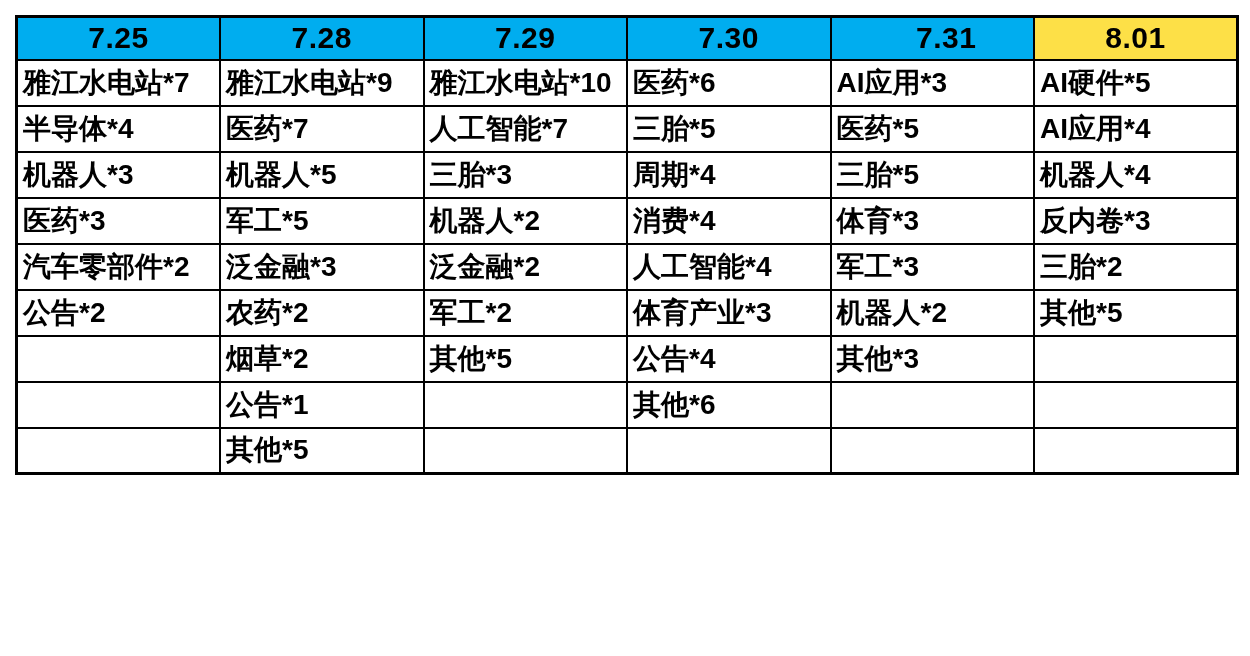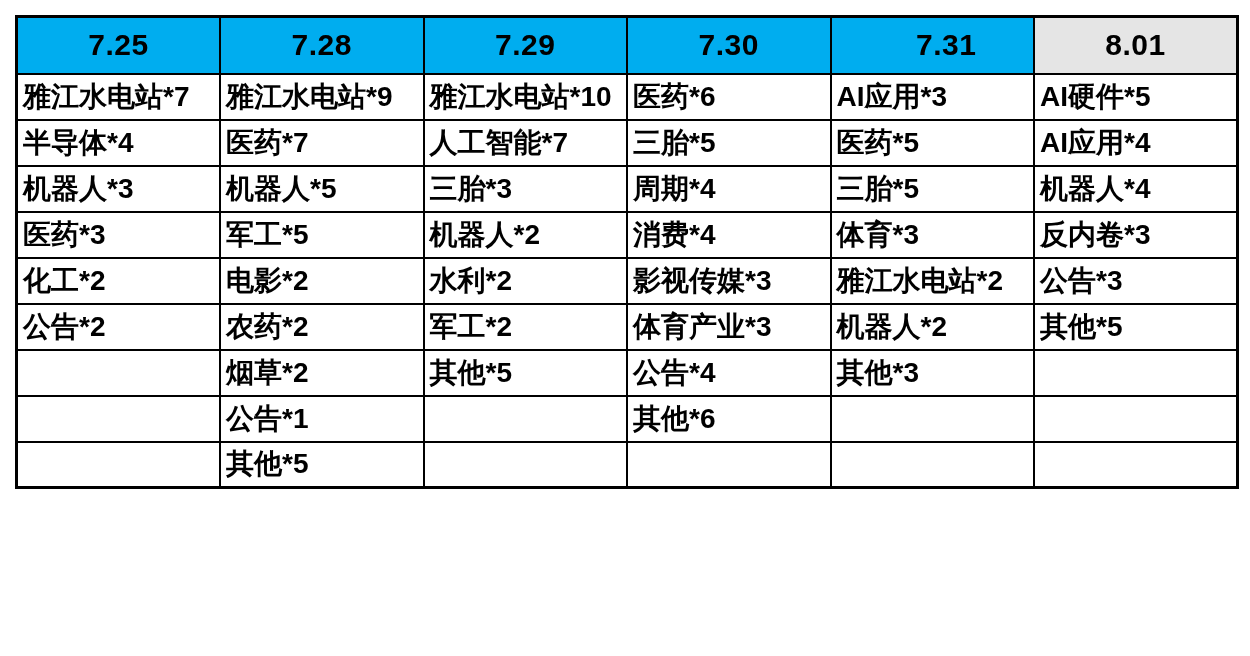--- a/index.html
+++ b/index.html
@@ -23,21 +23,21 @@
   }
   table.sector-table {
     border-collapse: collapse;
     table-layout: fixed;
     width: 1221px;
     border: 3px solid #000;
   }
   table.sector-table col { width: 203.5px; }
   table.sector-table th {
     border: 2px solid #000;
-    height: 57px;
+    height: 43px;
     font-size: 30px;
     font-weight: bold;
     text-align: center;
     vertical-align: middle;
     padding: 0;
     letter-spacing: 0.5px;
   }
   table.sector-table td {
     border: 2px solid #000;
     height: 46px;
@@ -64,21 +64,21 @@
         <col>
         <col>
     </colgroup>
     <thead>
       <tr>
         <th style="background: rgb(0, 173, 239);">7.25</th>
         <th style="background: rgb(0, 173, 239);">7.28</th>
         <th style="background: rgb(0, 173, 239); margin-top: 37px;">7.29</th>
         <th style="background: rgb(0, 173, 239); text-align: center;">7.30</th>
         <th style="background: rgb(0, 173, 239); padding-left: 28px;">7.31</th>
-        <th style="background: #e5e5e5;">8.01</th>
+        <th style="background: #fde047;">8.01</th>
       </tr>
     </thead>
     <tbody id="table-body">
         <tr>
           <td>雅江水电站*7</td>
           <td>雅江水电站*9</td>
           <td>雅江水电站*10</td>
           <td>医药*6</td>
           <td>AI应用*3</td>
           <td>AI硬件*5</td>
@@ -101,26 +101,26 @@
         </tr>
         <tr>
           <td>医药*3</td>
           <td>军工*5</td>
           <td>机器人*2</td>
           <td>消费*4</td>
           <td>体育*3</td>
           <td>反内卷*3</td>
         </tr>
         <tr>
-          <td>化工*2</td>
-          <td>电影*2</td>
-          <td>水利*2</td>
-          <td>影视传媒*3</td>
-          <td>雅江水电站*2</td>
-          <td>公告*3</td>
+          <td>汽车零部件*2</td>
+          <td>泛金融*3</td>
+          <td>泛金融*2</td>
+          <td>人工智能*4</td>
+          <td>军工*3</td>
+          <td>三胎*2</td>
         </tr>
         <tr>
           <td>公告*2</td>
           <td>农药*2</td>
           <td>军工*2</td>
           <td>体育产业*3</td>
           <td>机器人*2</td>
           <td>其他*5</td>
         </tr>
         <tr>

